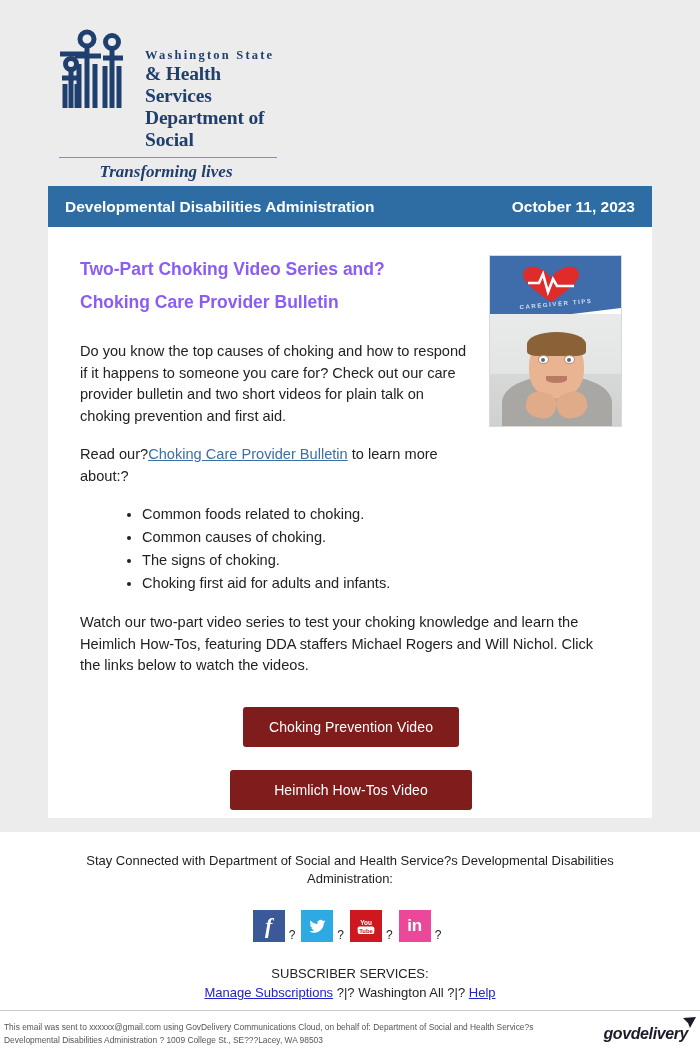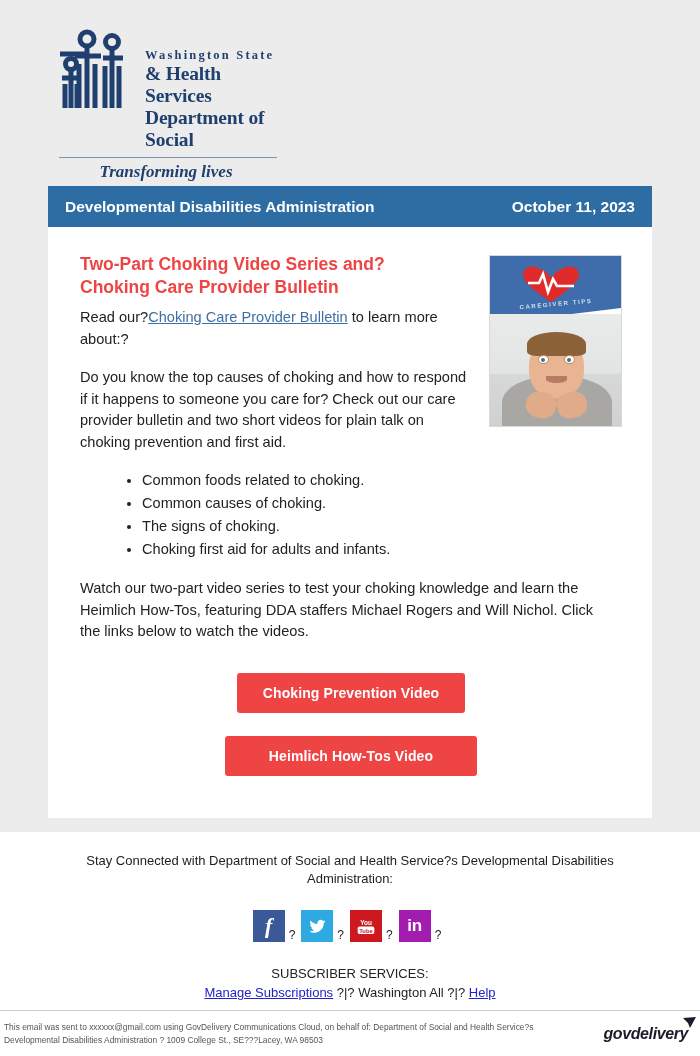--- a/index.html
+++ b/index.html
@@ -114,26 +114,26 @@
     width: 604px;
     height: 591px;
     background: #ffffff;
     box-sizing: border-box;
   }
   .panel-inner {
     padding: 26px 30px 0 32px;
     position: relative;
   }
   .headline {
-    color: #ef4444;
+    color: #8b5cf6;
     font-size: 17.5px;
     font-weight: bold;
-    line-height: 23px;
+    line-height: 33px;
     width: 355px;
-    margin: 0 0 8px 0;
+    margin: 0 0 22px 0;
   }
   .body-p {
     font-size: 14.6px;
     line-height: 21.5px;
     color: #222222;
     margin: 0 0 17px 0;
   }
   .narrow {
     width: 396px;
   }
@@ -280,24 +280,24 @@
   .hp-hand.l { left: 36px; transform: rotate(12deg); }
   .hp-hand.r { left: 67px; transform: rotate(-12deg); }
 
   
   .btn-wrap {
     text-align: center;
     margin-top: 30px;
   }
   .btn {
     display: inline-block;
-    background: #ef4444;
+    background: #7f1d1d;
     color: #ffffff;
     font-size: 14px;
-    font-weight: bold;
+    font-weight: normal;
     padding: 12px 26px;
     border-radius: 3px;
     cursor: pointer;
     text-decoration: none;
     letter-spacing: 0.1px;
   }
   .btn-wrap.second { margin-top: 23px; }
   .btn.narrowbtn { padding: 12px 44px; }
 
   
@@ -337,21 +337,21 @@
     display: inline-flex;
     align-items: center;
     justify-content: center;
     color: #ffffff;
     font-weight: bold;
     cursor: pointer;
   }
   .soc.fb { background: #3b5998; font-family: "Liberation Serif", serif; font-size: 22px; font-style: italic; }
   .soc.tw { background: #2daae1; }
   .soc.yt { background: #cc181e; }
-  .soc.li { background: #a21caf; font-size: 17px; }
+  .soc.li { background: #ec4899; font-size: 17px; }
   .qmark {
     font-size: 12px;
     color: #222222;
     padding: 12px 6px 0 4px;
     align-self: flex-end;
   }
   .subscriber {
     margin-top: 22px;
     font-size: 13px;
     line-height: 19px;
@@ -463,23 +463,23 @@
           <div class="hp-pupil l"></div>
           <div class="hp-pupil r"></div>
           <div class="hp-mouth"></div>
           <div class="hp-hand l"></div>
           <div class="hp-hand r"></div>
         </div>
       </div>
 
       <h1 class="headline">Two-Part Choking Video Series and? Choking Care Provider Bulletin</h1>
 
+      <p class="body-p narrow">Do you know the top causes of choking and how to respond if it happens to someone you care for? Check out our care provider bulletin and two short videos for plain talk on choking prevention and first aid.</p>
+
       <p class="body-p narrow"><span>Read our?</span><a class="inline-link" href="#">Choking Care Provider Bulletin</a><span> to learn more about:?</span></p>
-
-      <p class="body-p narrow">Do you know the top causes of choking and how to respond if it happens to someone you care for? Check out our care provider bulletin and two short videos for plain talk on choking prevention and first aid.</p>
 
       <ul class="bullets">
         <li>Common foods related to choking.</li>
         <li>Common causes of choking.</li>
         <li>The signs of choking.</li>
         <li>Choking first aid for adults and infants.</li>
       </ul>
 
       <p class="body-p wide">Watch our two-part video series to test your choking knowledge and learn the Heimlich How-Tos, featuring DDA staffers Michael Rogers and Will Nichol. Click the links below to watch the videos.</p>
 

